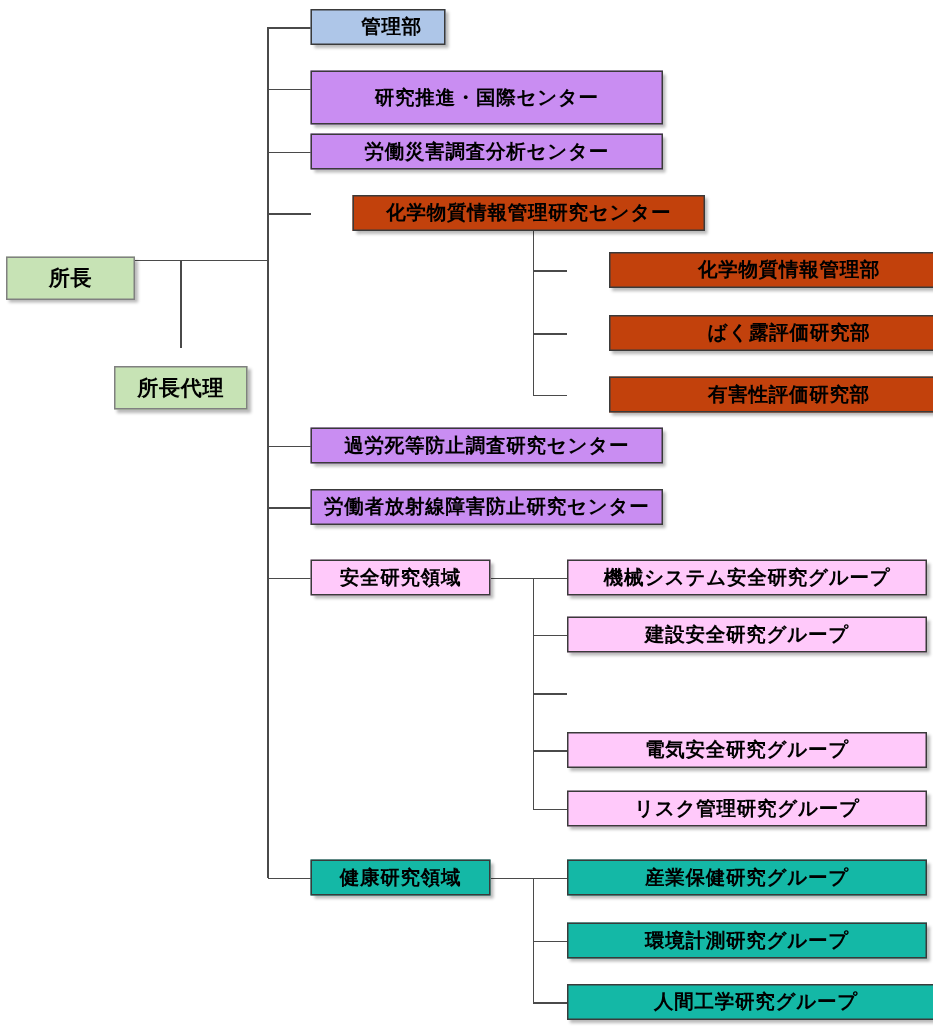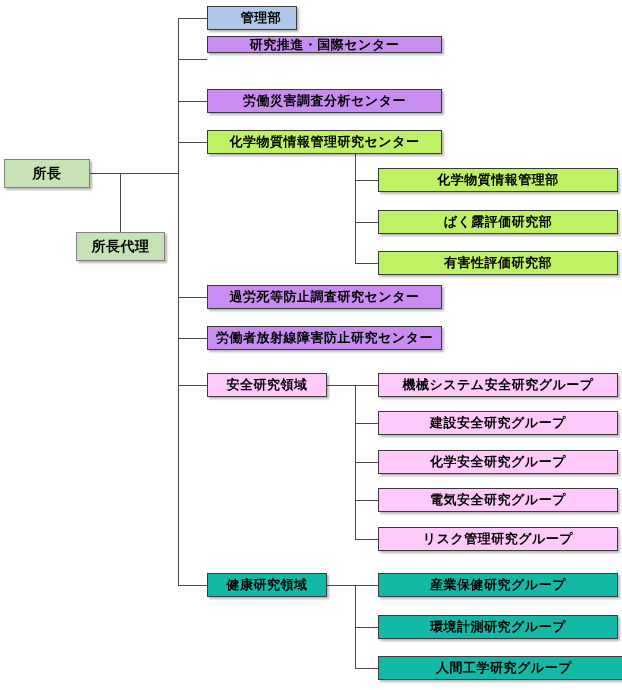--- a/index.html
+++ b/index.html
@@ -15,24 +15,24 @@
     box-sizing:border-box;
     display:flex;align-items:center;justify-content:center;
     border:1px solid #3a3a3a;
     font-weight:bold;
     font-size:13px;
     color:#000000;
     box-shadow:2px 2px 2px rgba(0,0,0,0.28);
     white-space:nowrap;
     letter-spacing:0.5px;
   }
-  .green{background:#C7E3B5;border-color:#808080;font-size:14px;}
+  .green{background:#C7E3B5;border-color:#808080;font-size:14px;margin-top:12px;}
   .blue{background:#AEC6E8;padding-left:18px;}
   .purple{background:#C98DF2;}
-  .yellow{background:#bef264;}
+  .yellow{background:#c2410c;margin-left:28px;}
   .pink{background:#FFC9FA;text-align:right;}
   .cyan{background:#14b8a6;}
   #connectors{position:absolute;left:0;top:0;width:622px;height:690px;}
   #connectors line{stroke:#4a4a4a;stroke-width:1;shape-rendering:crispEdges;}
 </style>
 </head>
 <body>
 
 <div id="canvas">
 
@@ -68,35 +68,34 @@
     <line x1="327" y1="585.5" x2="378" y2="585.5"></line>
     <line x1="355.5" y1="585.5" x2="355.5" y2="668.5"></line>
     <line x1="355.5" y1="627.5" x2="378" y2="627.5"></line>
     <line x1="355.5" y1="668.5" x2="378" y2="668.5"></line>
   </svg>
 
   <div class="node green" style="left:4px;top:159px;width:86px;height:29px">所長</div>
   <div class="node green" style="left:76px;top:232px;width:89px;height:29px">所長代理</div>
 
   <div class="node blue" style="left:207px;top:6px;width:90px;height:24px">管理部</div>
-  <div class="node purple" style="left:207px;top:36px;width:235px;height:17px">研究推進・国際センター</div>
+  <div class="node purple" style="left:207px;top:47px;width:235px;height:36px">研究推進・国際センター</div>
   <div class="node purple" style="left:207px;top:89px;width:235px;height:24px">労働災害調査分析センター</div>
   <div class="node yellow" style="left:207px;top:130px;width:235px;height:24px">化学物質情報管理研究センター</div>
   <div class="node purple" style="left:207px;top:285px;width:235px;height:24px">過労死等防止調査研究センター</div>
   <div class="node purple" style="left:207px;top:326px;width:235px;height:24px">労働者放射線障害防止研究センター</div>
   <div class="node pink" style="left:207px;top:373px;width:120px;height:24px">安全研究領域</div>
   <div class="node cyan" style="left:207px;top:573px;width:120px;height:24px">健康研究領域</div>
 
   <div class="node yellow" style="left:378px;top:168px;width:240px;height:24px">化学物質情報管理部</div>
   <div class="node yellow" style="left:378px;top:210px;width:240px;height:24px">ばく露評価研究部</div>
   <div class="node yellow" style="left:378px;top:251px;width:240px;height:24px">有害性評価研究部</div>
 
   <div class="node pink" style="left:378px;top:373px;width:240px;height:24px">機械システム安全研究グループ</div>
   <div class="node pink" style="left:378px;top:411px;width:240px;height:24px">建設安全研究グループ</div>
-  <div class="node pink" style="left:378px;top:450px;width:240px;height:24px">化学安全研究グループ</div>
   <div class="node pink" style="left:378px;top:488px;width:240px;height:24px">電気安全研究グループ</div>
   <div class="node pink" style="left:378px;top:527px;width:240px;height:24px">リスク管理研究グループ</div>
 
   <div class="node cyan" style="left:378px;top:573px;width:240px;height:24px">産業保健研究グループ</div>
   <div class="node cyan" style="left:378px;top:615px;width:240px;height:24px">環境計測研究グループ</div>
   <div class="node cyan" style="left:378px;top:656px;width:252px;height:24px">人間工学研究グループ</div>
 
 </div>
 
 </body></html>

